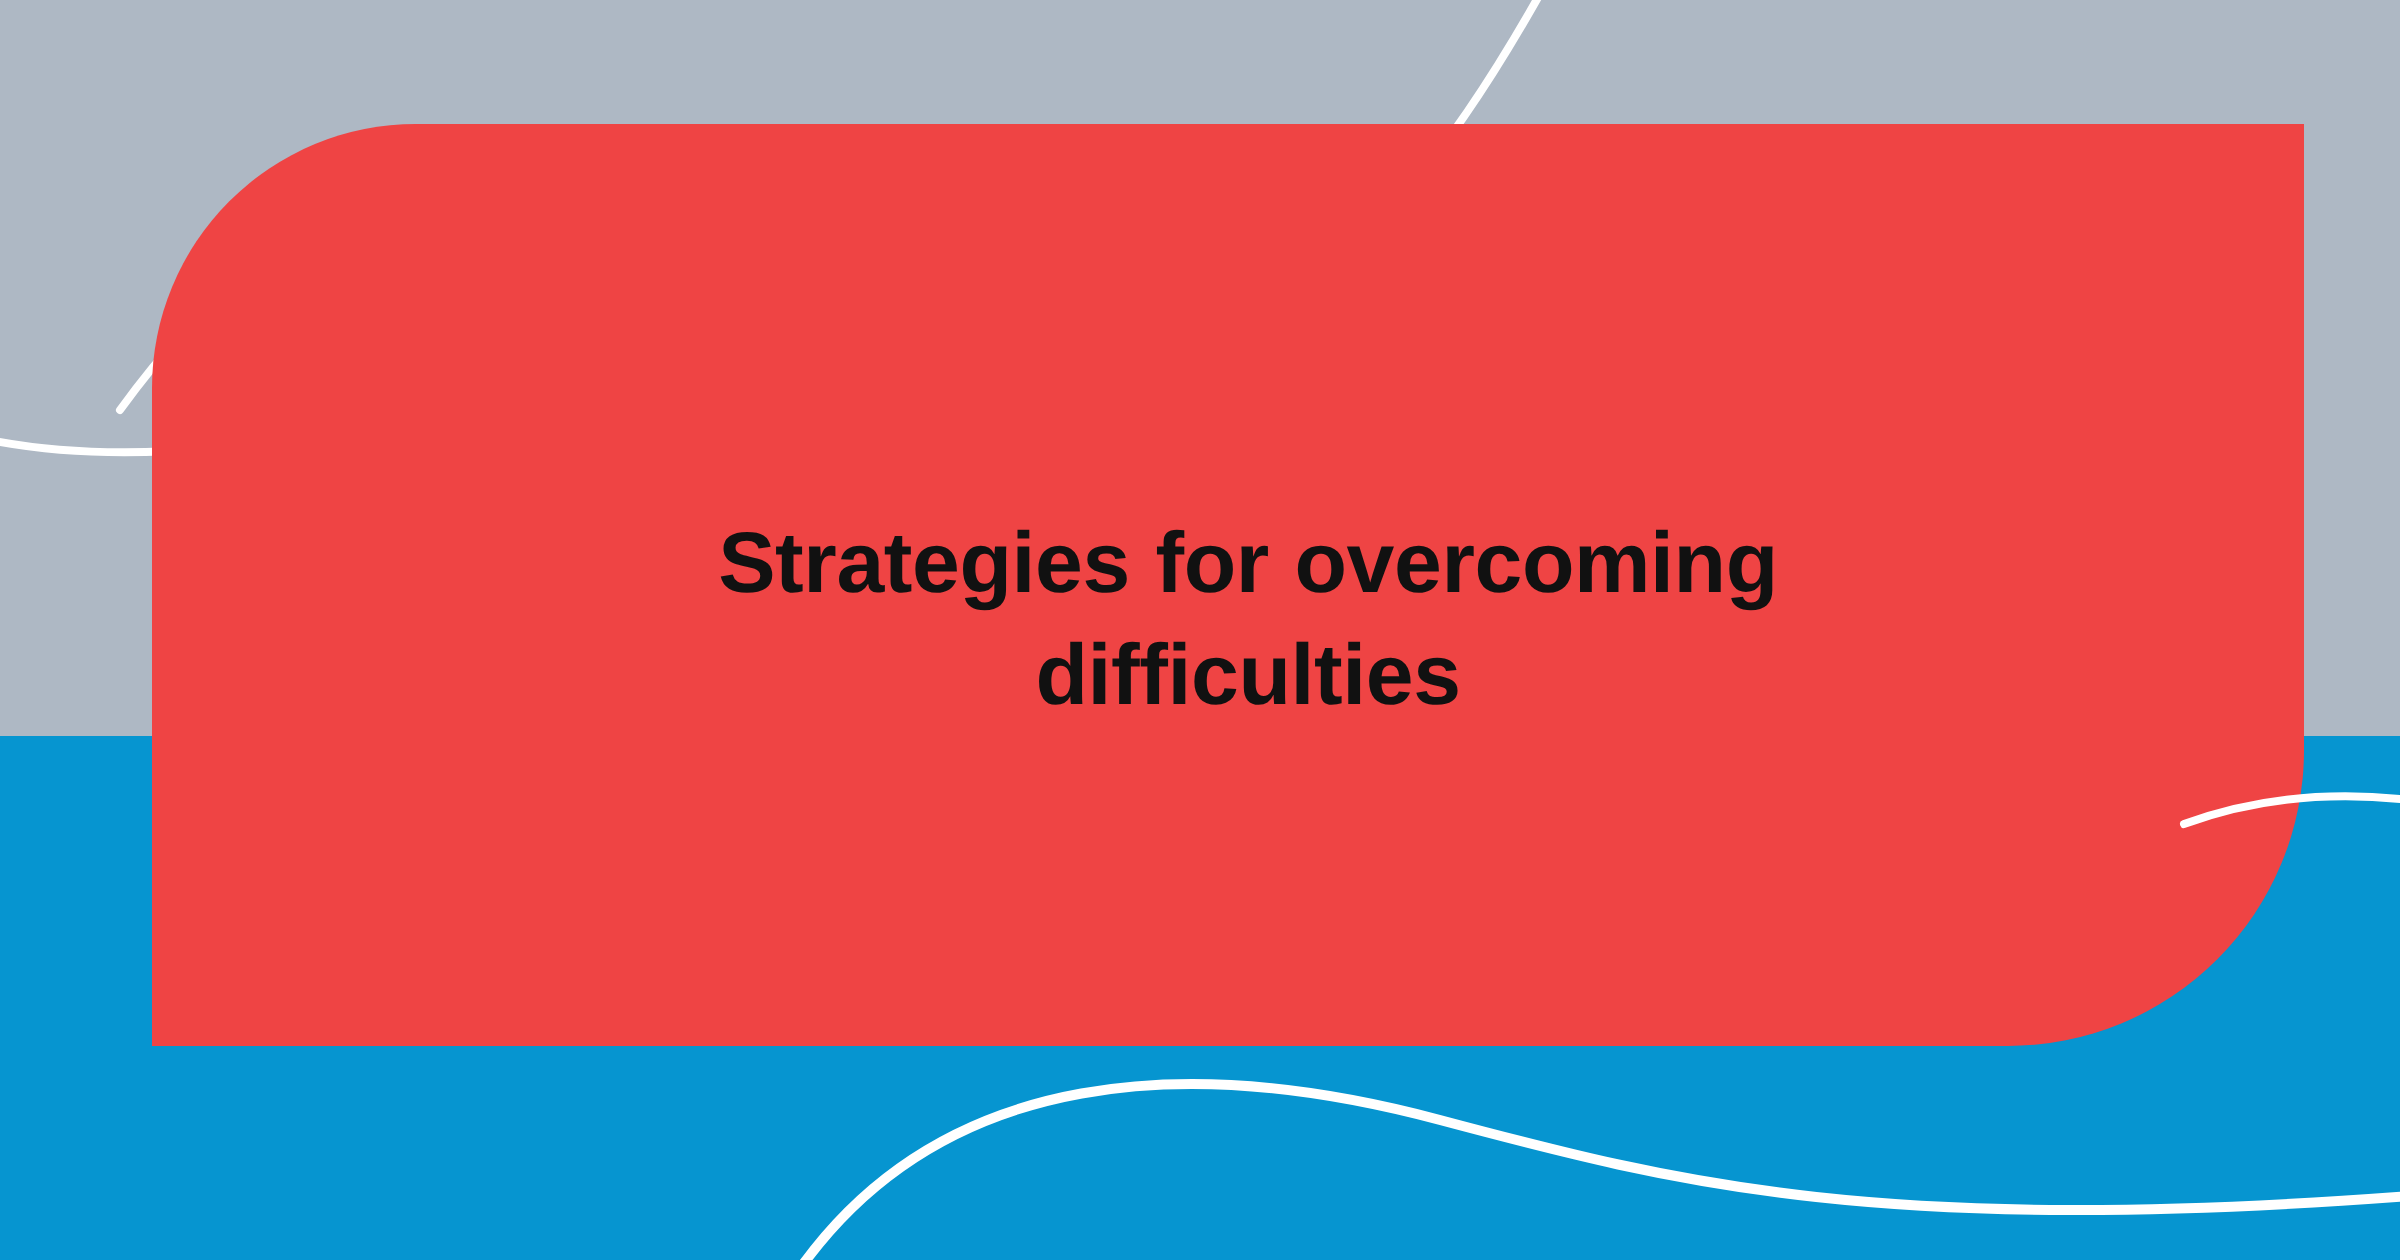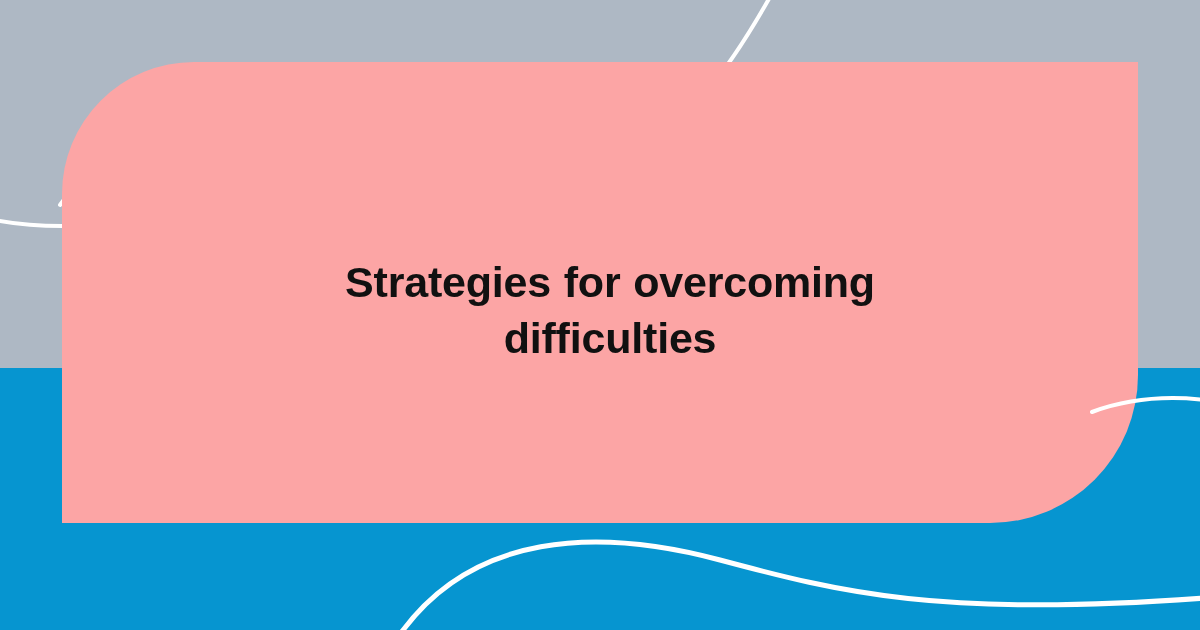--- a/index.html
+++ b/index.html
@@ -35,25 +35,25 @@
     left: 0; top: 0;
     width: 1200px;
     height: 630px;
     pointer-events: none;
   }
   .deco-back { z-index: 2; }
   .deco-front { z-index: 4; }
   
   .card {
     position: absolute;
-    left: 62px;
+    left: 76px;
     top: 62px;
     width: 1076px;
     height: 461px;
-    background: #fca5a5;
+    background: #ef4444;
     border-top-left-radius: 132px;
     border-top-right-radius: 0px;
     border-bottom-right-radius: 148px;
     border-bottom-left-radius: 0px;
     z-index: 3;
     display: flex;
     align-items: center;
     justify-content: center;
   }
   .card-inner {

